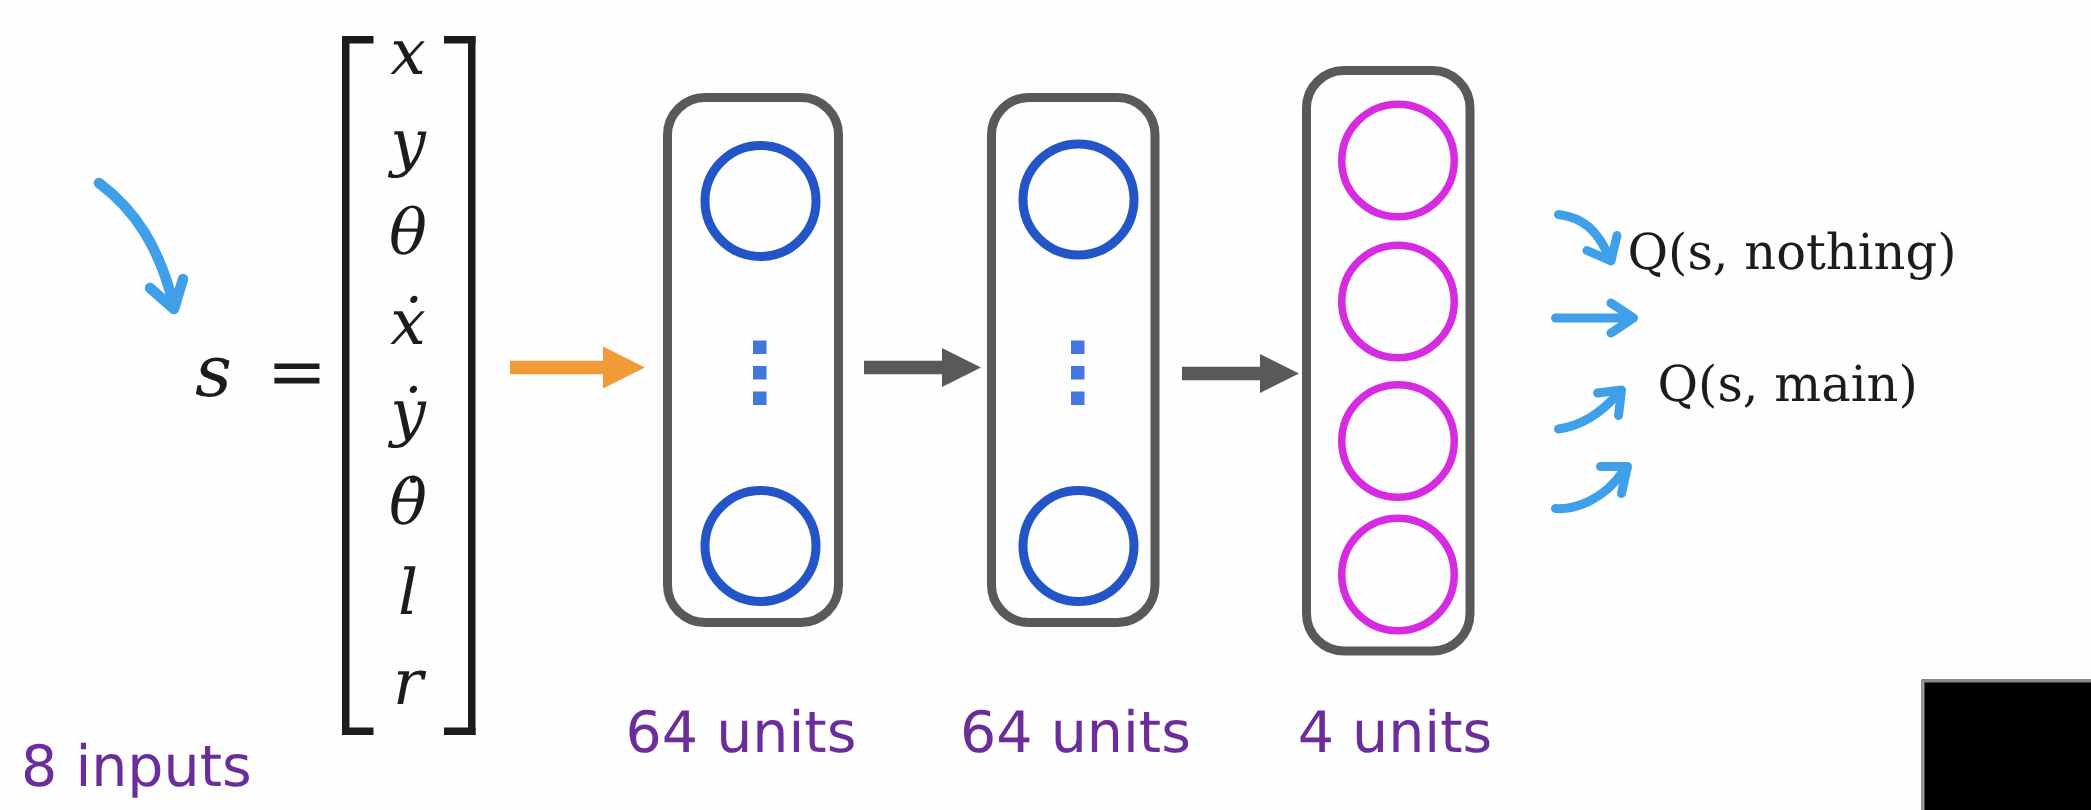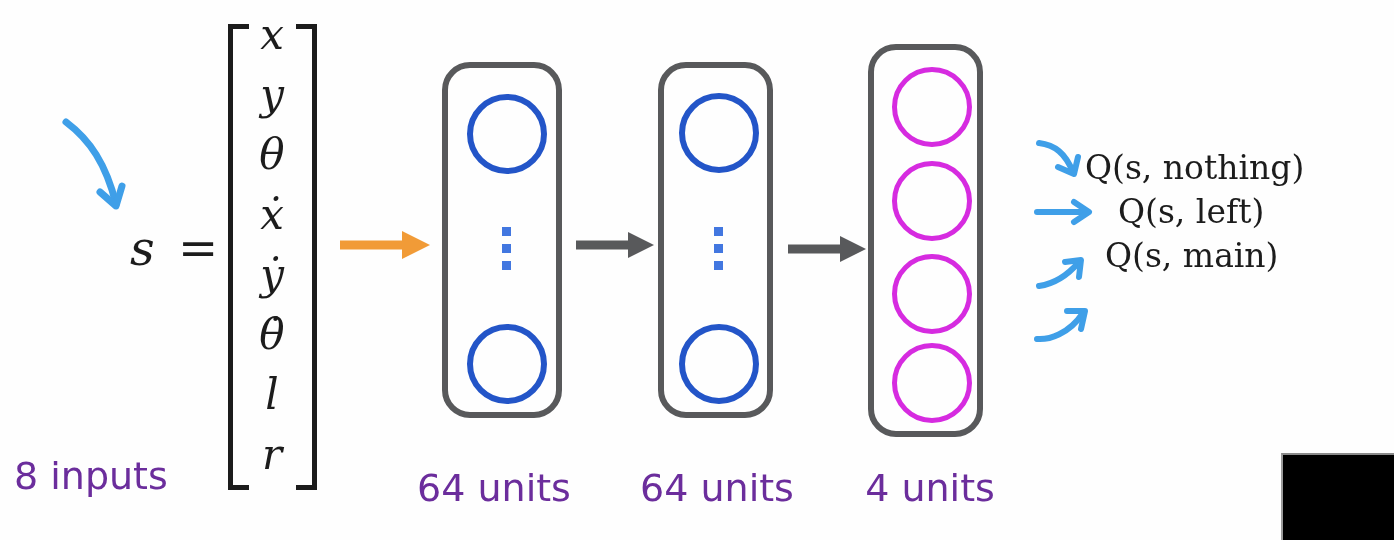--- a/index.html
+++ b/index.html
@@ -65,21 +65,21 @@
     <span class="vec-entry">x</span>
     <span class="vec-entry">y</span>
     <span class="vec-entry">θ</span>
     <span class="vec-entry">ẋ</span>
     <span class="vec-entry">ẏ</span>
     <span class="vec-entry">θ̇</span>
     <span class="vec-entry">l</span>
     <span class="vec-entry">r</span>
   </div>
 
-  <div class="abs caption" style="left:14px; top:454px;">8 inputs</div>
+  <div class="abs caption" style="left:14px; top:489px;">8 inputs</div>
 
   <svg class="abs" style="left:336px; top:226px;" width="96" height="38" viewBox="0 0 96 38">
     <line x1="4" y1="19" x2="66" y2="19" stroke="#f19b37" stroke-width="9"></line>
     <polygon points="66,5 94,19 66,33" fill="#f19b37"></polygon>
   </svg>
 
   <div class="abs layer-box" style="left:442px; top:62px; width:120px; height:356px;">
     <div class="abs node hidden-node" style="left:19px; top:26px;"></div>
     <div class="abs dot" style="left:54px; top:159px;"></div>
     <div class="abs dot" style="left:54px; top:176px;"></div>
@@ -121,23 +121,20 @@
     <path d="M45,19 L41,36 L25,29" fill="none" stroke="#3f9fe8" stroke-width="6" stroke-linecap="round" stroke-linejoin="round"></path>
   </svg>
   <div class="abs q-label" style="left:1085px; top:148px;">
     <span class="pre">Q(s,</span><span class="act"> nothing)</span>
   </div>
 
   <svg class="abs" style="left:1033px; top:198px;" width="64" height="28" viewBox="0 0 64 28">
     <line x1="4" y1="14" x2="52" y2="14" stroke="#3f9fe8" stroke-width="6" stroke-linecap="round"></line>
     <path d="M41,4 L56,14 L41,24" fill="none" stroke="#3f9fe8" stroke-width="6" stroke-linecap="round" stroke-linejoin="round"></path>
   </svg>
-  <div class="abs q-label" style="left:1118px; top:192px;">
-    <span class="pre">Q(s,</span><span class="act"> left)</span>
-  </div>
 
   <svg class="abs" style="left:1035px; top:246px;" width="60" height="46" viewBox="0 0 60 46">
     <path d="M4,40 C18,38 32,30 44,16" fill="none" stroke="#3f9fe8" stroke-width="6" stroke-linecap="round"></path>
     <path d="M30,16 L46,14 L44,31" fill="none" stroke="#3f9fe8" stroke-width="6" stroke-linecap="round" stroke-linejoin="round"></path>
   </svg>
   <div class="abs q-label" style="left:1105px; top:236px;">
     <span class="pre">Q(s,</span><span class="act"> main)</span>
   </div>
 
   <svg class="abs" style="left:1033px; top:292px;" width="66" height="54" viewBox="0 0 66 54">

